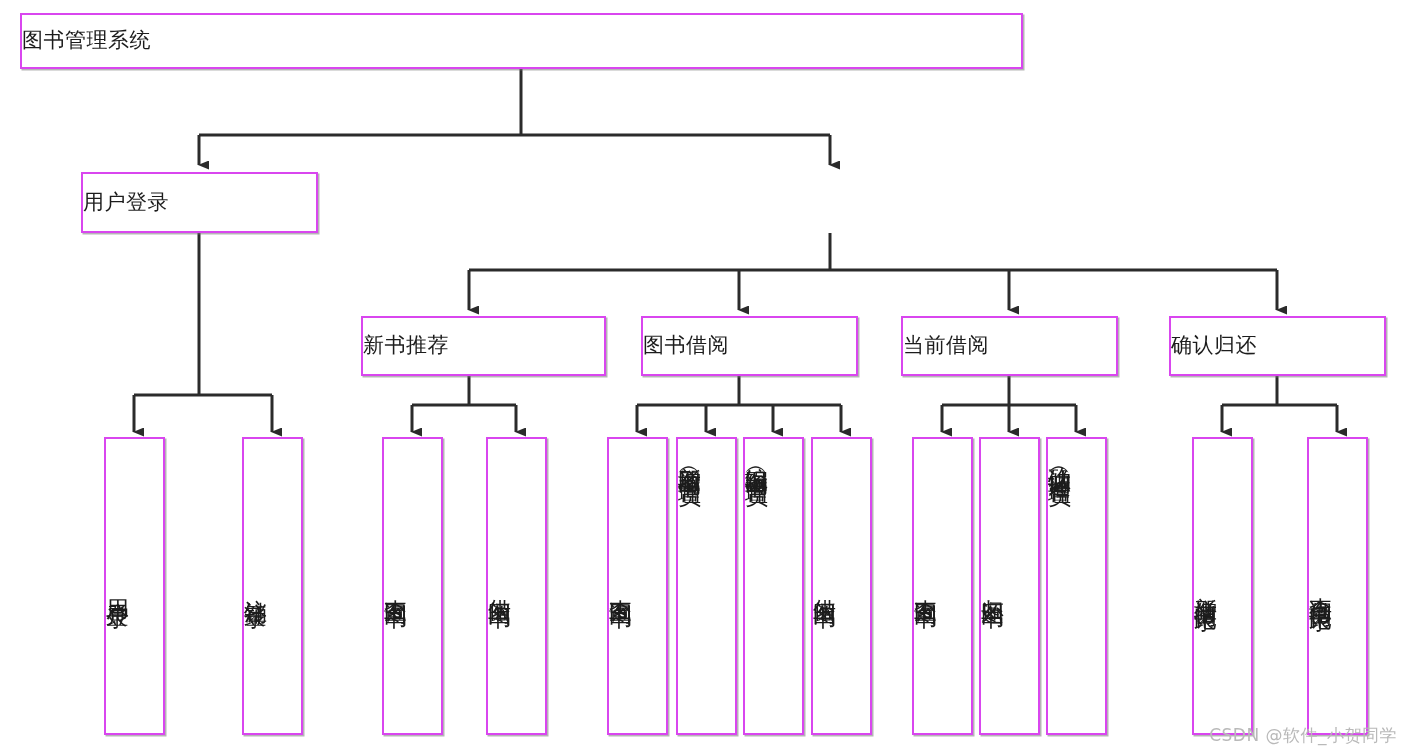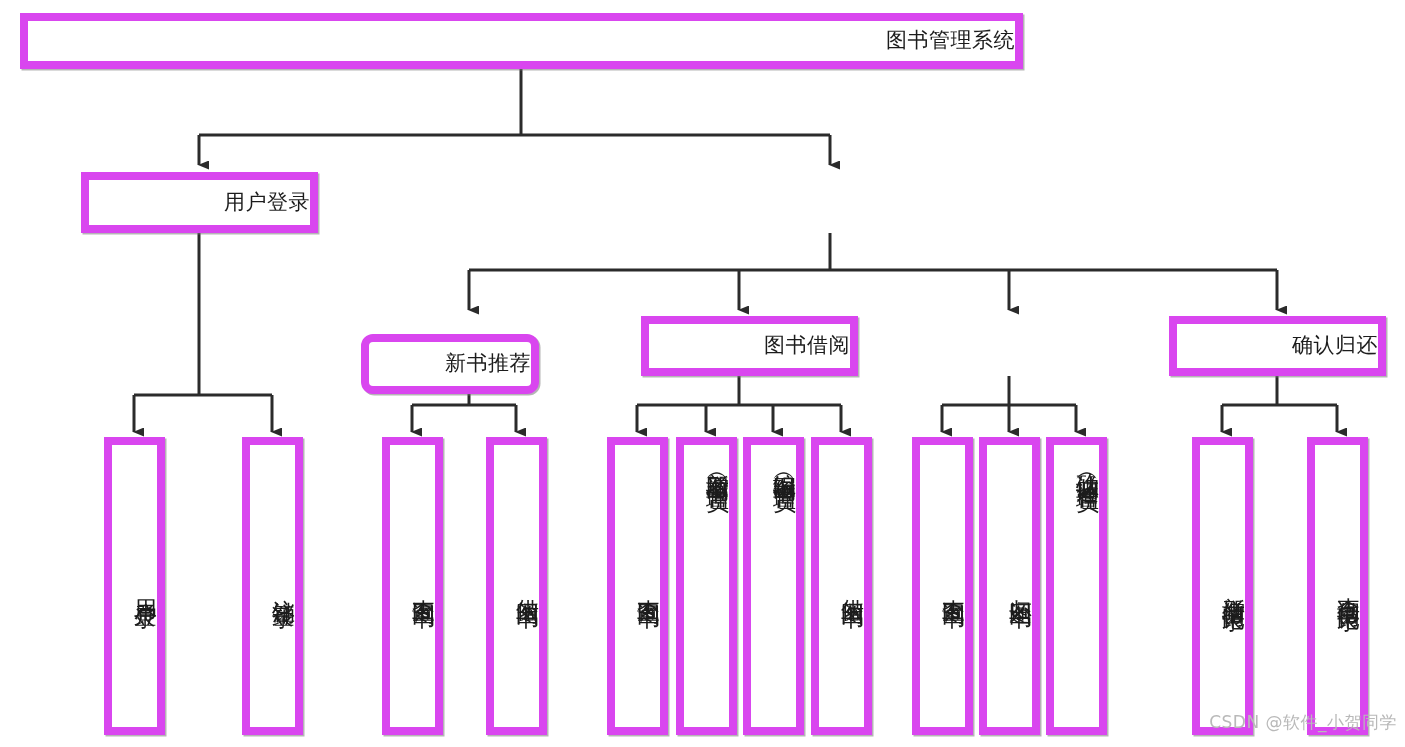--- a/index.html
+++ b/index.html
@@ -24,25 +24,25 @@
     left: 0;
     top: 0;
     width: 1405px;
     height: 747px;
     pointer-events: none;
   }
   .node {
     position: absolute;
     box-sizing: border-box;
     background: #ffffff;
-    border: 8px solid #d946ef;
+    border: 2px solid #d946ef;
     box-shadow: 1.5px 1.5px 0 0 rgba(120,120,120,0.55);
     display: flex;
     align-items: center;
-    justify-content: flex-end;
+    justify-content: flex-start;
     color: #1c1c1c;
   }
   .node-label {
     display: block;
     text-align: center;
     line-height: 1.12;
     white-space: nowrap;
   }
   .node.horizontal .node-label {
     font-size: 21px;
@@ -59,21 +59,21 @@
     letter-spacing: 2.5px;
     line-height: 1;
   }
   .node.vertical.centered {
     align-items: center;
     padding-top: 0;
   }
   .watermark {
     position: absolute;
     right: 8px;
-    bottom: 13px;
+    bottom: 0;
     font-size: 17px;
     color: #b9b9b9;
     white-space: nowrap;
     letter-spacing: 0.5px;
   }
 </style>
 </head>
 <body>
 
 <div id="diagram-root">
@@ -130,26 +130,29 @@
   </svg>
 
   <div class="node horizontal" style="left:20px; top:13px; width:1003px; height:56px;">
     <span class="node-label">图书管理系统</span>
   </div>
 
   <div class="node horizontal" style="left:81px; top:172px; width:237px; height:61px;">
     <span class="node-label">用户登录</span>
   </div>
 
-  <div class="node horizontal" style="left:361px; top:334px; width:178px; height:60px;border-radius:12px;">
+  <div class="node horizontal" style="left:361px; top:316px; width:245px; height:60px;">
     <span class="node-label">新书推荐</span>
   </div>
   <div class="node horizontal" style="left:641px; top:316px; width:217px; height:60px;">
     <span class="node-label">图书借阅</span>
   </div>
+  <div class="node horizontal" style="left:901px; top:316px; width:217px; height:60px;">
+    <span class="node-label">当前借阅</span>
+  </div>
   <div class="node horizontal" style="left:1169px; top:316px; width:217px; height:60px;">
     <span class="node-label">确认归还</span>
   </div>
 
   <div class="node vertical centered" style="left:104px; top:437px; width:61px; height:298px;">
     <span class="node-label">用户登录</span>
   </div>
   <div class="node vertical centered" style="left:242px; top:437px; width:61px; height:298px;">
     <span class="node-label">注销登录</span>
   </div>

